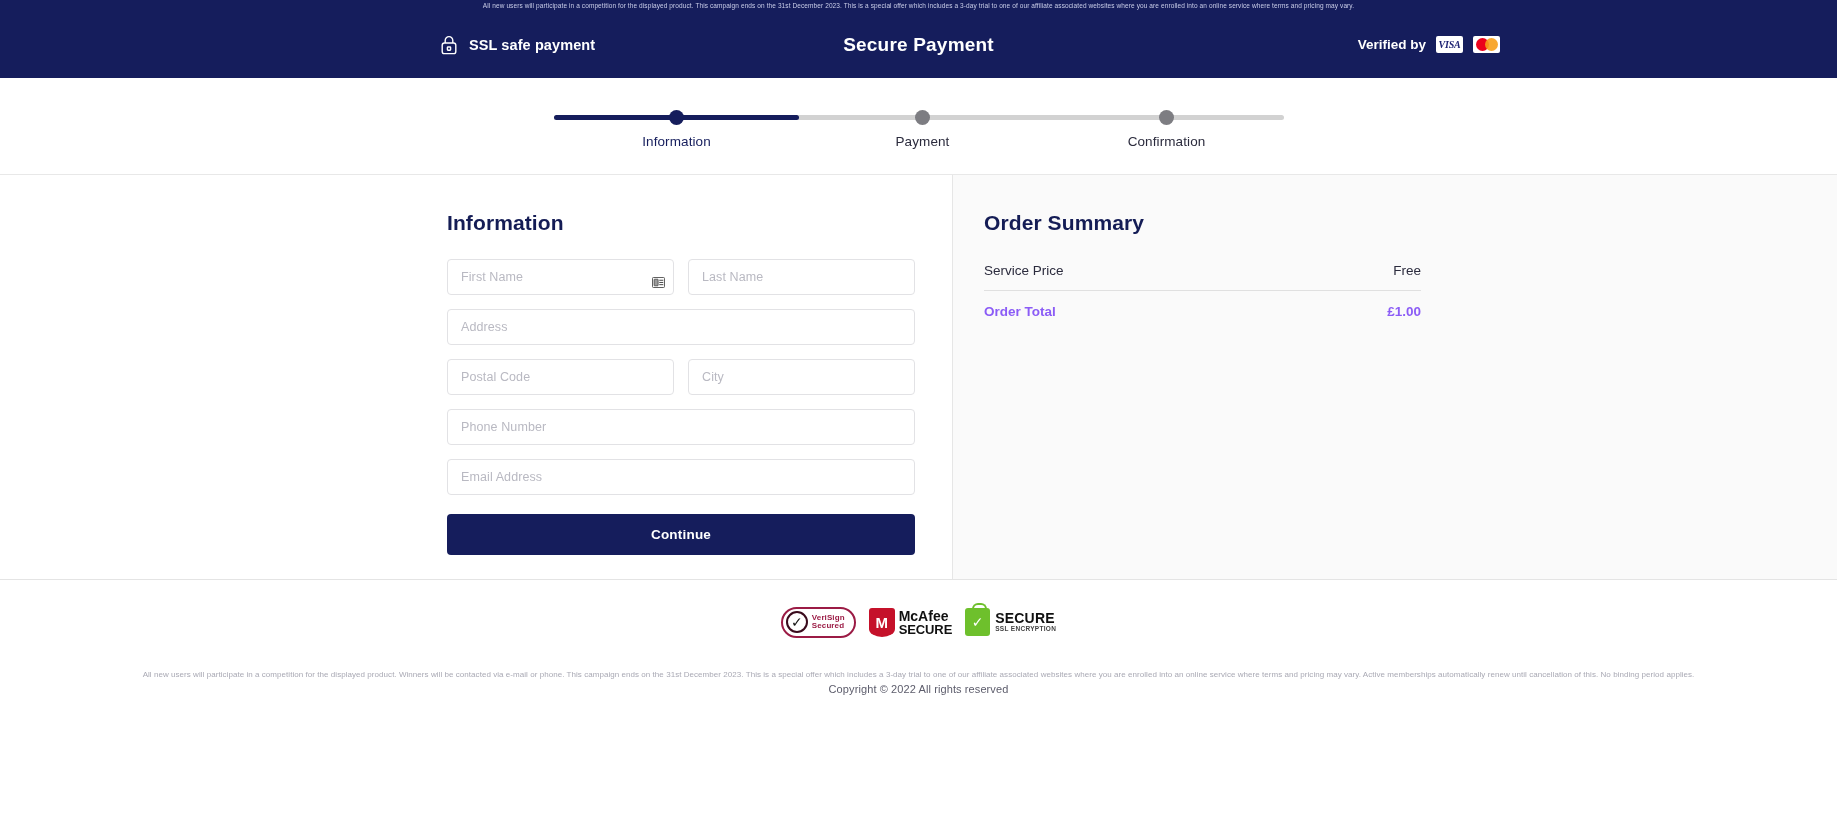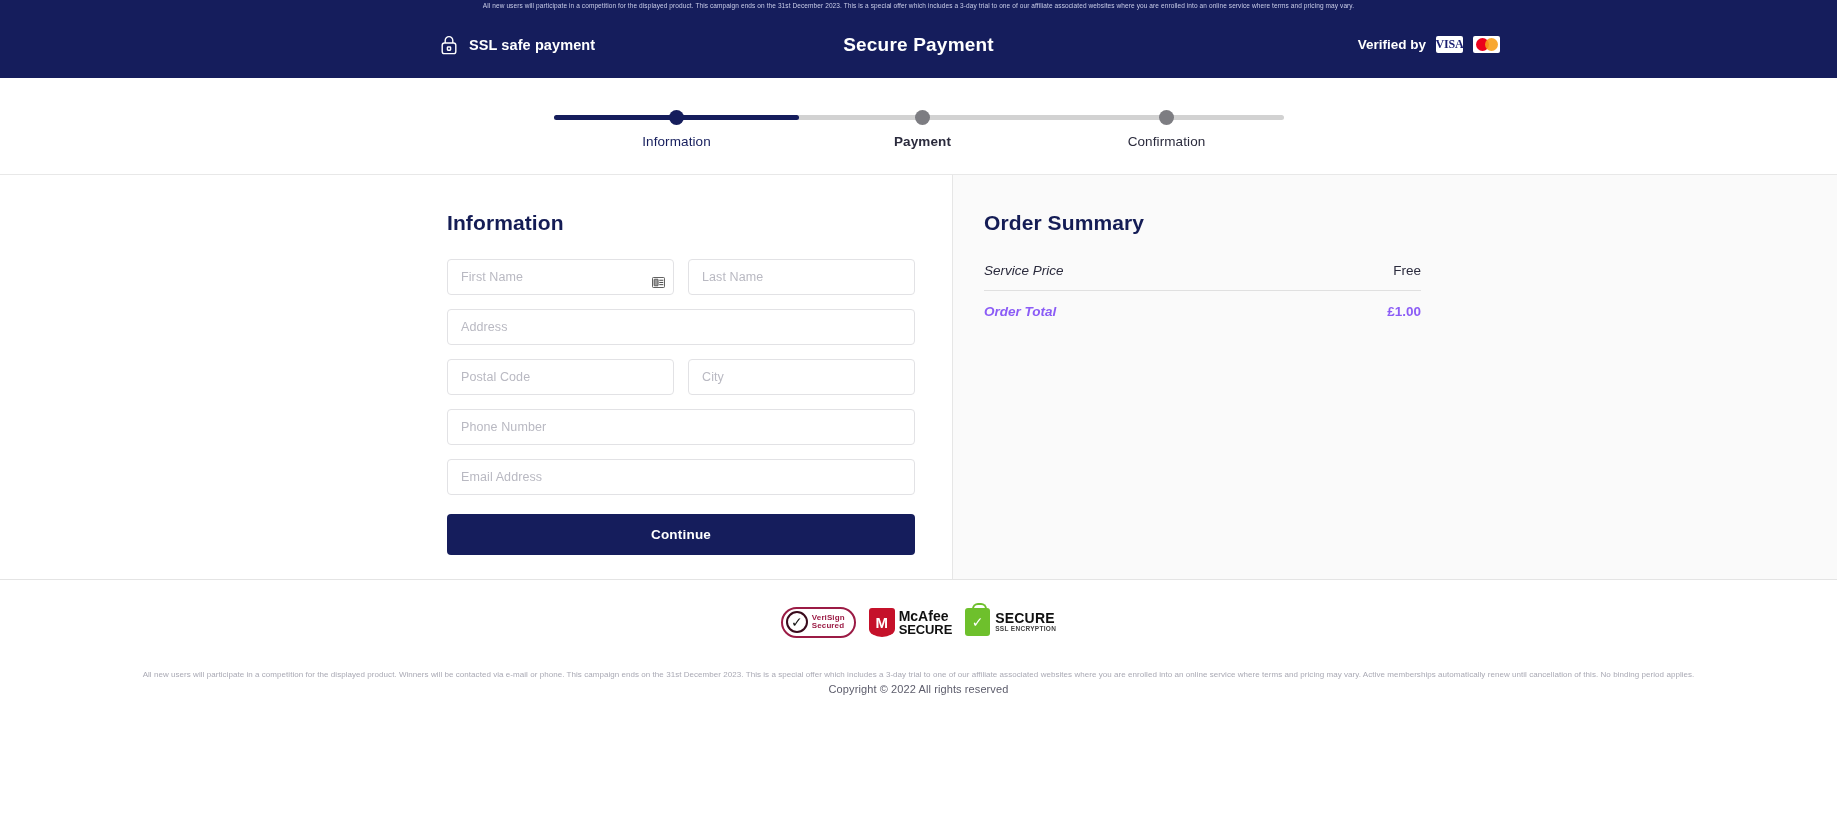--- a/index.html
+++ b/index.html
@@ -84,22 +84,23 @@
     background: #ffffff;
     border-radius: 2px;
     width: 27px;
     height: 17px;
     display: flex;
     align-items: center;
     justify-content: center;
   }
   .visa-txt {
     font-family: "Liberation Serif", serif;
-    font-weight: 700;
-    font-size: 12px;
+    font-style: italic;
+    font-weight: 700;
+    font-size: 10px;
     color: #1a1f71;
     letter-spacing: -0.2px;
   }
   .mc-marks { position: relative; width: 22px; height: 13px; }
   .mc-marks i {
     position: absolute; top: 0; width: 13px; height: 13px;
     border-radius: 50%; display: block;
   }
   .mc-red  { left: 0;  background: #eb001b; }
   .mc-yel  { right: 0; background: #f79e1b; opacity: 0.9; }
@@ -153,21 +154,21 @@
   .step.active .dot { background: #151d5c; }
   .step .step-label {
     margin-top: 9px;
     font-size: 13.5px;
     color: #2b2b3d;
     display: block;
     letter-spacing: 0.1px;
   }
   .step.active .step-label { color: #151d5c; font-weight: 400; }
   .step-1 { left: 48px; }
-  .step-2 { left: 294px; font-weight: bold; }
+  .step-2 { left: 294px; }
   .step-3 { left: 538px; }
 
   
   .main {
     display: flex;
     height: 404px;
     background: #ffffff;
   }
   .col-form {
     width: 952px;
@@ -237,21 +238,21 @@
     justify-content: center;
   }
 
   
   .summary-row {
     display: flex;
     justify-content: space-between;
     align-items: baseline;
     padding: 4px 0 12px;
   }
-  .summary-row .lbl { font-size: 13.5px; color: #2b2b3d; font-style: italic; }
+  .summary-row .lbl { font-size: 13.5px; color: #2b2b3d; }
   .summary-row .val { font-size: 13.5px; color: #2b2b3d; }
   .summary-divider { height: 1px; background: #e0e0e0; }
   .summary-row.total { padding: 13px 0 0; }
   .summary-row.total .lbl,
   .summary-row.total .val {
     font-weight: 700; color: #8b5cf6; font-size: 13.5px;
   }
 
   
   .footer {

